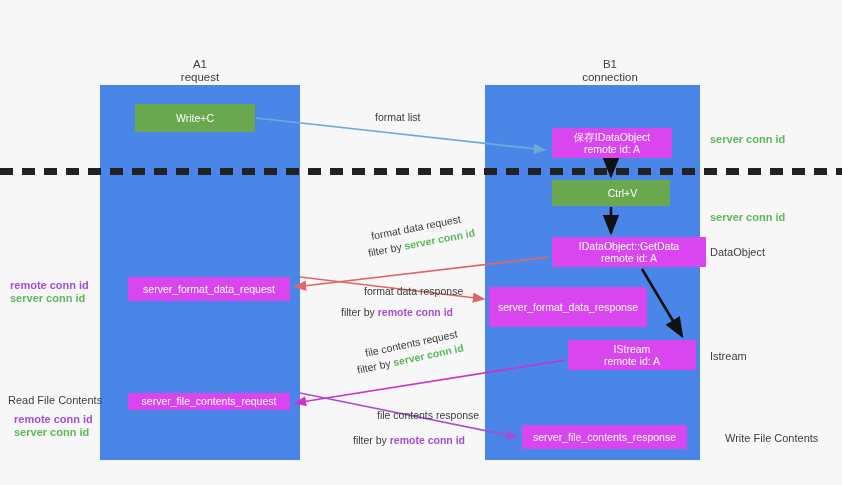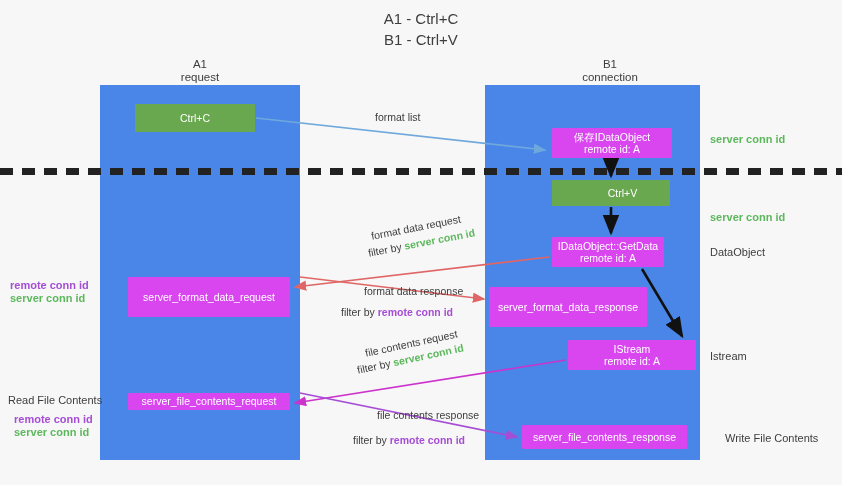--- a/index.html
+++ b/index.html
@@ -36,23 +36,23 @@
     text-align:center;color:#fff;font-size:10.5px;line-height:12.5px;
     white-space:pre-line;border-radius:1px;
   }
   .box.green{background:#6aa84f;}
   .box.green2{background:#6aa84f;padding-left:23px;}
   .box.orange{background:#d946ef;}
 
   .b-ctrlc{left:135px;top:104px;width:120px;height:28px;background:#77c26c;}
   .b-save{left:552px;top:128px;width:120px;height:30px;}
   .b-ctrlv{left:552px;top:180px;width:118px;height:26px;background:#6ccb8a;}
-  .b-getdata{left:552px;top:237px;width:112px;height:30px;}
+  .b-getdata{left:552px;top:237px;width:154px;height:30px;}
   .b-istream{left:568px;top:340px;width:128px;height:30px;}
-  .b-sfdreq{left:128px;top:277px;width:162px;height:40px;}
+  .b-sfdreq{left:128px;top:277px;width:162px;height:24px;}
   .b-sfdres{left:489px;top:287px;width:158px;height:40px;}
   .b-sfcreq{left:128px;top:393px;width:162px;height:17px;}
   .b-sfcres{left:522px;top:425px;width:165px;height:24px;}
   .green-t{color:#5cb85c;font-weight:bold;}
   .purple-t{color:#a64dd6;font-weight:bold;}
 
   .edge-label{
     position:absolute;font-size:10.5px;line-height:13px;color:#3d3d3d;
     white-space:nowrap;
   }
@@ -67,22 +67,20 @@
   .dashline{
     position:absolute;left:0;top:168px;width:842px;height:7px;
     background-image:repeating-linear-gradient(to right,#222 0px,#222 13px,transparent 13px,transparent 22px);
   }
 </style>
 </head>
 <body>
 
 <div class="stage">
 
-  <div class="title">A1 - Ctrl+C
-B1 - Ctrl+V</div>
 
   <div class="colhead a1">A1
 request</div>
   <div class="colhead b1">B1
 connection</div>
 
   <div class="lane a1"></div>
   <div class="lane b1"></div>
 
   <svg class="wires" viewBox="0 0 842 485">
@@ -114,21 +112,21 @@
 
     <line x1="300" y1="277" x2="484" y2="299" stroke="#e06666" stroke-width="1.6" marker-end="url(#ah-red)"></line>
 
     <line x1="642" y1="269" x2="682" y2="336" stroke="#111111" stroke-width="2.6" marker-end="url(#ah-blk)"></line>
 
     <line x1="566" y1="360" x2="295" y2="403" stroke="#cc33cc" stroke-width="1.6" marker-end="url(#ah-mag)"></line>
 
     <line x1="300" y1="393" x2="517" y2="437" stroke="#a64dd6" stroke-width="1.6" marker-end="url(#ah-pur)"></line>
   </svg>
 
-  <div class="box green b-ctrlc">Ctrl+C</div>
+  <div class="box green b-ctrlc">Write+C</div>
   <div class="box orange b-save">保存IDataObject
 remote id: A</div>
   <div class="box green2 b-ctrlv">Ctrl+V</div>
   <div class="box orange b-getdata">IDataObject::GetData
 remote id: A</div>
   <div class="box orange b-istream">IStream
 remote id: A</div>
   <div class="box orange b-sfdreq">server_format_data_request</div>
   <div class="box orange b-sfdres">server_format_data_response</div>
   <div class="box orange b-sfcreq">server_file_contents_request</div>

